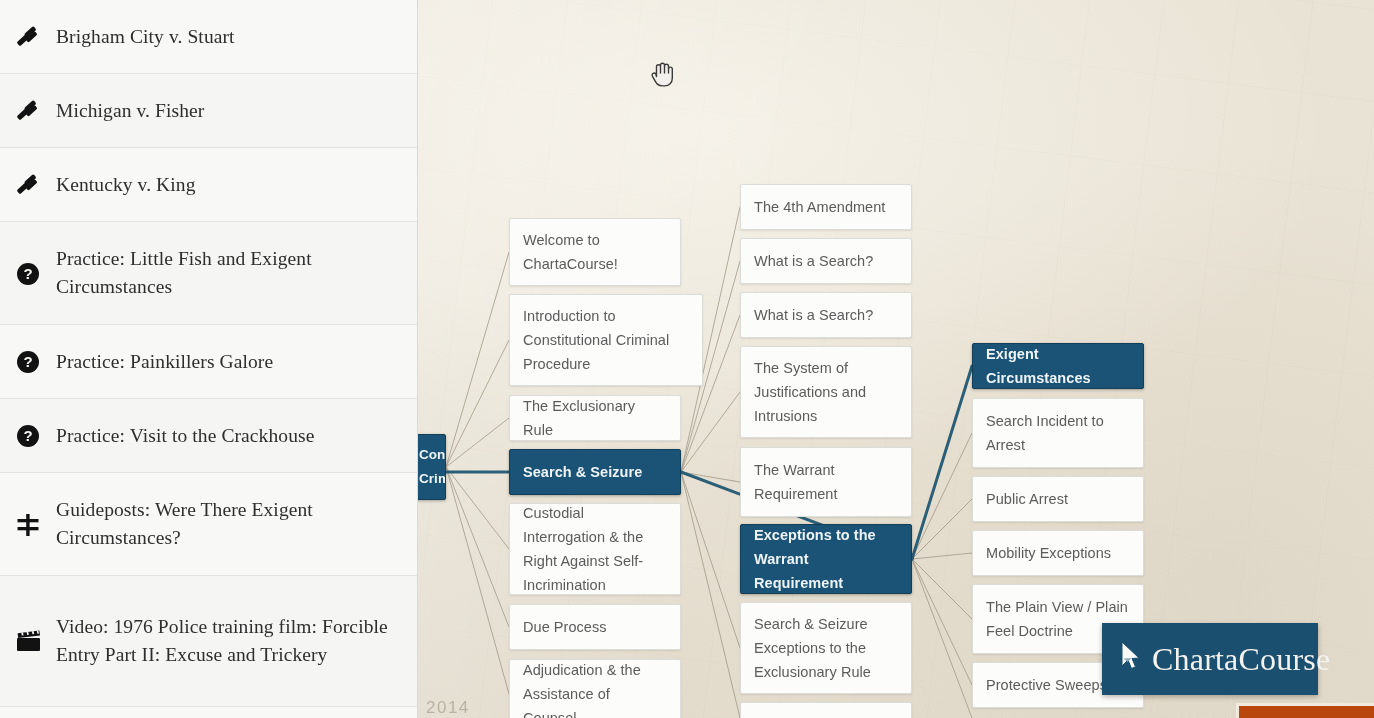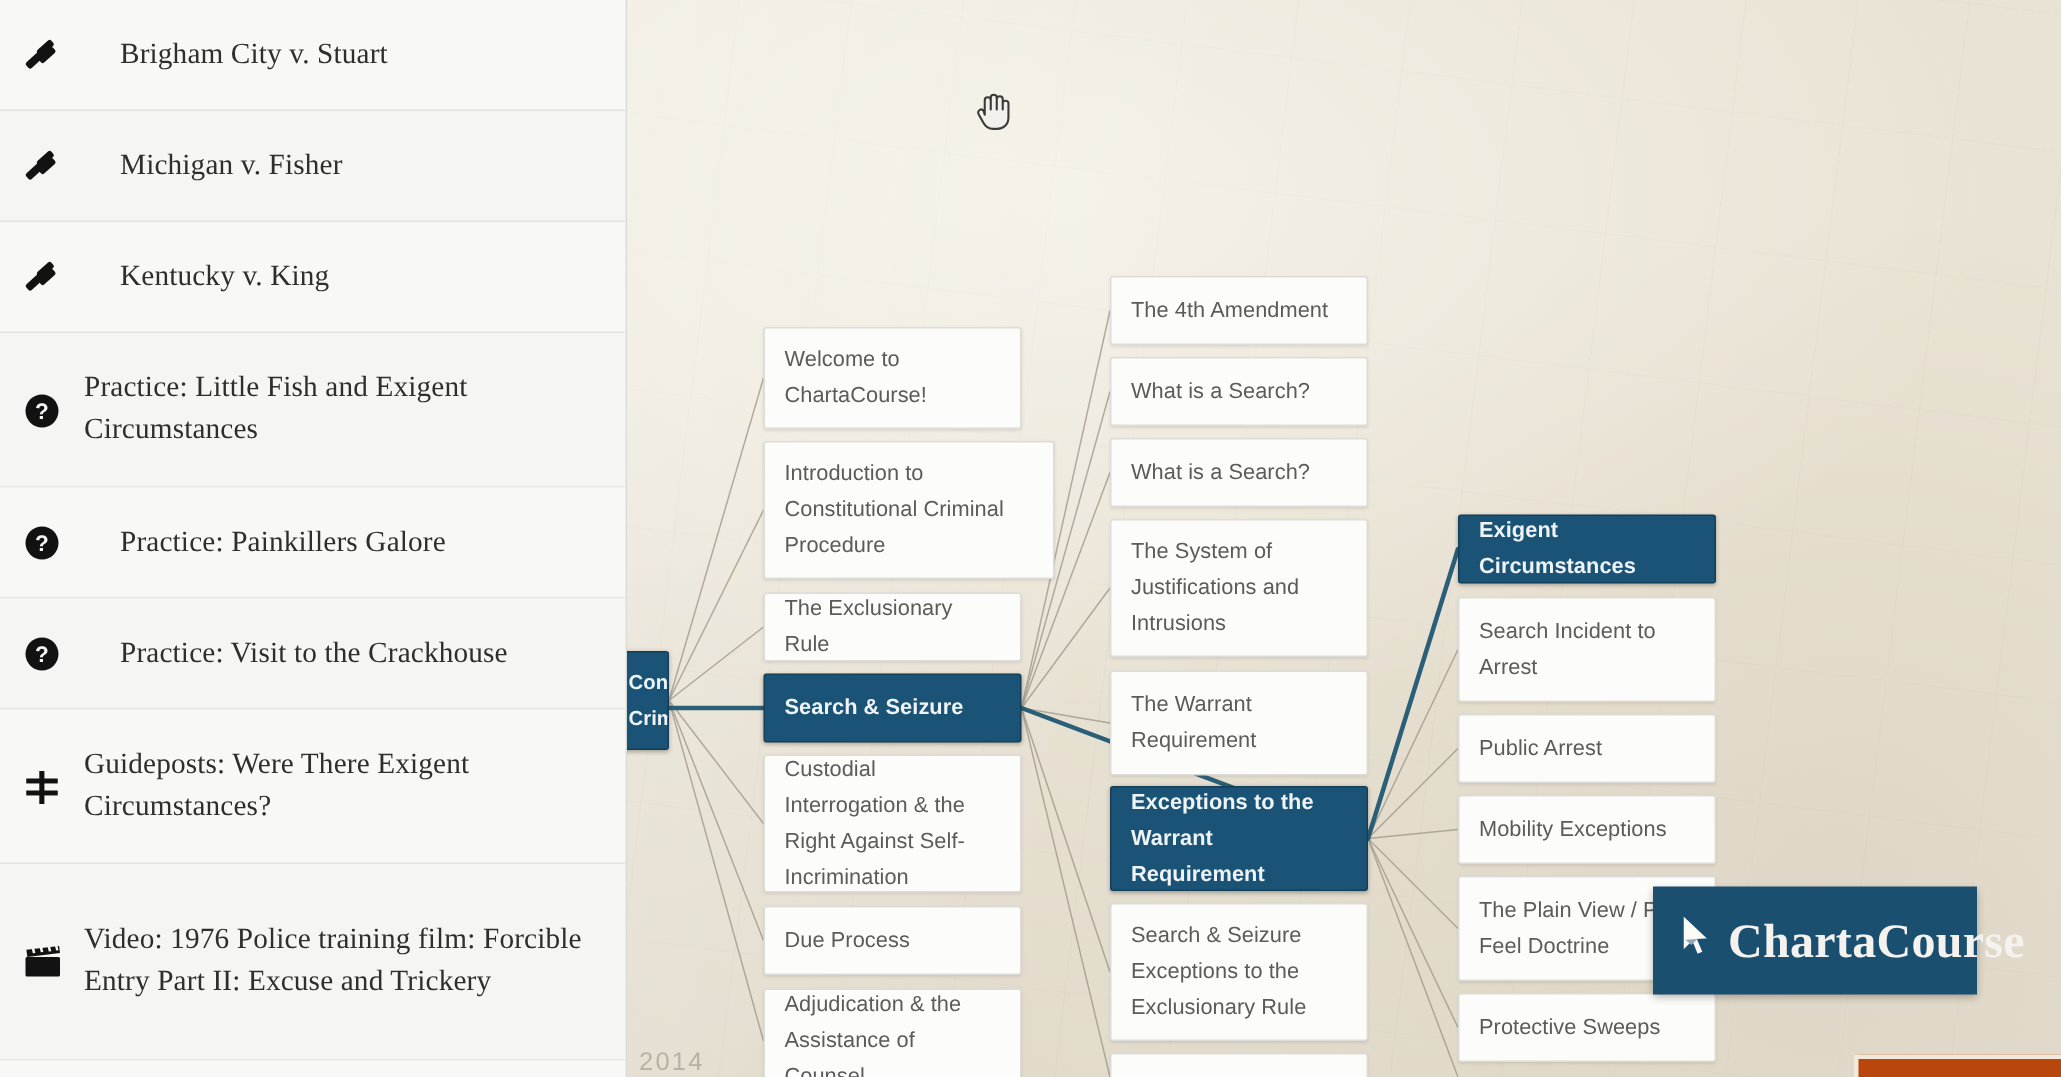--- a/index.html
+++ b/index.html
@@ -40,21 +40,21 @@
   .side-icon svg { display: block; }
   .side-label {
     flex: 1 1 auto;
     font-family: "Liberation Serif", serif;
     font-size: 19.5px;
     line-height: 28px;
     color: #2e2e2e;
     letter-spacing: 0.1px;
     padding-right: 10px;
   }
-  .si-h74  { height: 74px; align-items: center; gap: 24px; }
+  .si-h74  { height: 74px; align-items: center; }
   .si-h74 .side-icon { padding-top: 0; }
   .si-h74 .side-label { display: flex; align-items: center; height: 100%; }
 
   .si-tall { align-items: center; }
   .si-tall .side-icon { align-self: center; }
 
   
   #canvas {
     position: absolute; left: 418px; top: 0;
     width: 956px; height: 718px;
@@ -104,28 +104,27 @@
     letter-spacing: 1.5px;
     z-index: 5;
   }
 
   
   #hand-cursor { position: absolute; left: 232px; top: 58px; z-index: 40; }
 
   
   #logo-badge {
     position: absolute;
-    left: 684px; top: 591px;
+    left: 684px; top: 623px;
     width: 216px; height: 72px;
     background: #1b4f70;
     box-shadow: 0 2px 5px rgba(60,50,35,0.35);
     display: flex; align-items: center;
     padding-left: 16px;
     z-index: 50;
-    font-weight: bold;
   }
   #logo-text {
     font-family: "Liberation Serif", serif;
     font-size: 32px;
     color: #f3f2ee;
     letter-spacing: 0.2px;
     margin-left: 9px;
   }
   #orange-bar {
     position: absolute;

